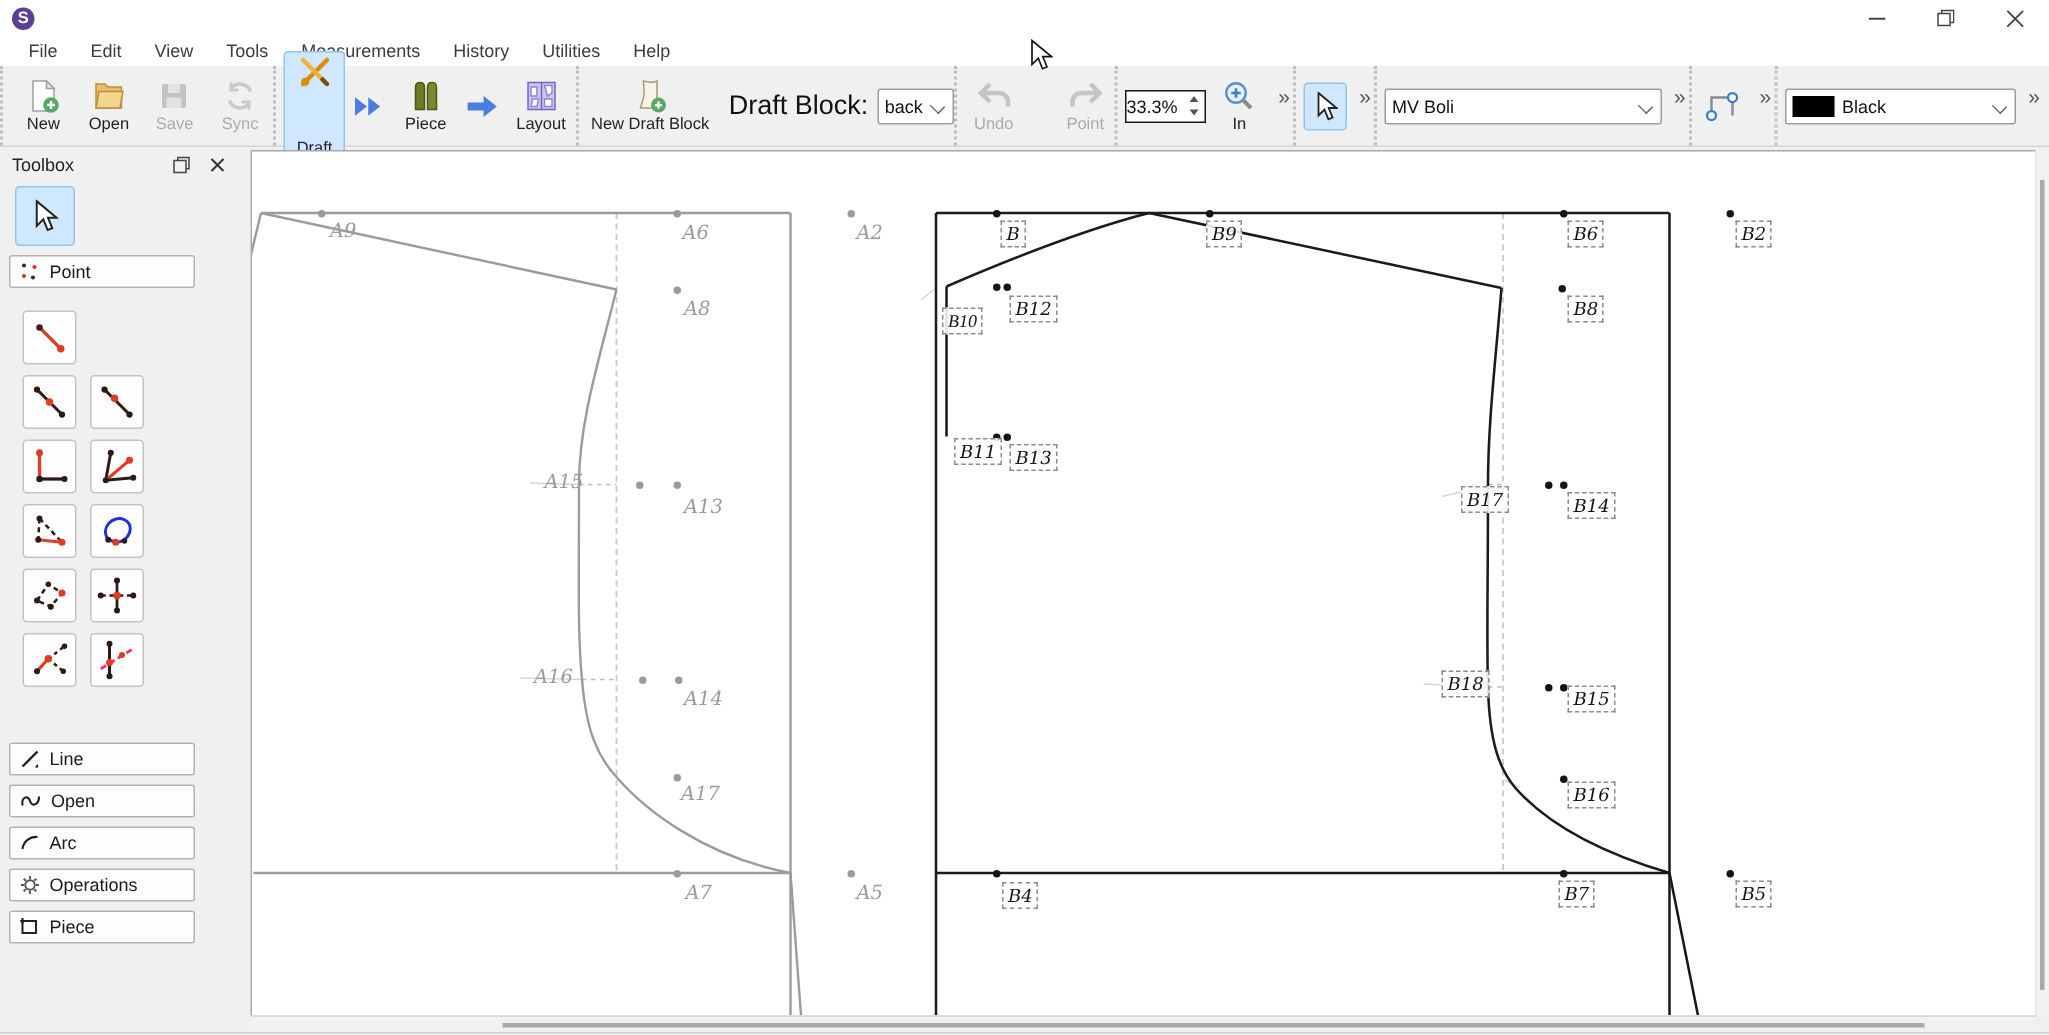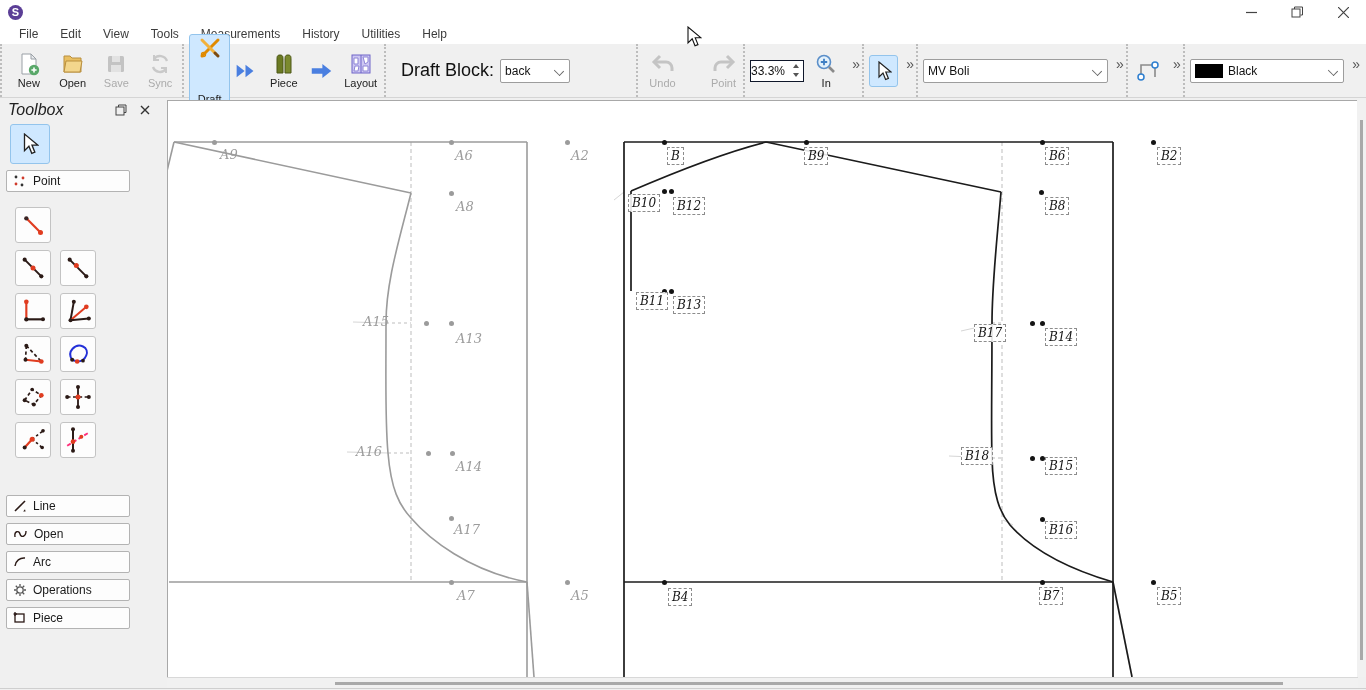--- a/index.html
+++ b/index.html
@@ -34,21 +34,21 @@
   .caption{font-size:18px;color:#111;margin:0 6px 0 10px;white-space:nowrap;}
   #zoom-spin{width:66px;height:22px;background:#fff;border:1px solid #0f172a;display:flex;align-items:center;justify-content:flex-start;font-size:12px;color:#111;box-sizing:border-box;padding-right:14px;position:relative;}
   .spinner{position:absolute;right:1px;top:1px;width:12px;height:18px;display:flex;flex-direction:column;}
   .spinner div{flex:1;display:flex;align-items:center;justify-content:center;}
   .tri-up{width:0;height:0;border-left:3px solid transparent;border-right:3px solid transparent;border-bottom:4px solid #555;}
   .tri-dn{width:0;height:0;border-left:3px solid transparent;border-right:3px solid transparent;border-top:4px solid #555;}
 
   
   #dock{left:0;top:98px;width:160px;height:592px;background:#f0f0f0;}
   #dock-header{position:absolute;left:0;top:2px;width:160px;height:20px;display:flex;align-items:center;}
-  #dock-title{font-size:16px;color:#222;margin-left:8px;flex:1;font-style:italic;}
+  #dock-title{font-size:12px;color:#222;margin-left:8px;flex:1;}
   .dockbtn{width:18px;height:16px;display:flex;align-items:center;justify-content:center;margin-right:6px;}
   #sel-tool{left:10px;top:26px;width:38px;height:38px;}
   .panel-btn{position:absolute;left:6px;width:124px;height:22px;background:#fdfdfd;border:1px solid #b3b3b3;border-radius:2px;display:flex;align-items:center;font-size:12px;color:#1a1a1a;box-sizing:border-box;padding-left:6px;gap:6px;}
   .gridbtn{position:absolute;width:36px;height:36px;background:#fdfdfd;border:1px solid #c3c3c3;border-radius:3px;display:flex;align-items:center;justify-content:center;box-sizing:border-box;}
 
   
   #canvas{left:167px;top:100px;width:1189px;height:576px;background:#ffffff;border:1px solid #a8a8a8;overflow:hidden;}
   #pattern-layer{position:absolute;left:0;top:0;width:100%;height:100%;margin-left:40px;}
   .pt{position:absolute;width:5px;height:5px;border-radius:50%;}
   .ptlabel{position:absolute;white-space:nowrap;}
@@ -162,20 +162,28 @@
         <rect x="3" y="3" width="18" height="18" fill="#cdc7f2" stroke="#6f64c8"></rect>
         <line x1="12" y1="3" x2="12" y2="21" stroke="#6f64c8"></line>
         <path d="M5 6h4v6H5zM14 5h5v5l-3 2z" fill="#fff" stroke="#8d84d6"></path>
         <path d="M6 14h4l-1 5H5zM14 14h5v5h-5z" fill="#fff" stroke="#8d84d6"></path>
       </svg>
       <span class="lbl">Layout</span>
     </div>
   </div>
 
   <div class="tgroup" style="width:252px;">
+    <div class="tbtn" style="width:100px;">
+      <svg width="26" height="24" viewBox="0 0 26 24">
+        <path d="M9 2c4 1.2 7 1.2 9 0v12l-3 6H7l2-7c1-4 0-8 0-11z" fill="#f8f4ea" stroke="#a99a74"></path>
+        <circle cx="19" cy="18" r="5" fill="#59a869"></circle>
+          <path d="M19 15.6v4.8M16.6 18h4.8" stroke="#fff" stroke-width="1.5"></path>
+      </svg>
+      <span class="lbl">New Draft Block</span>
+    </div>
     <span class="caption">Draft Block:</span>
     <div class="combo" style="width:70px;">
       <span>back</span>
       <span class="chev"></span>
     </div>
   </div>
 
   <div class="tgroup" style="width:107px;gap:22px;">
     <div class="tbtn disabled" style="width:44px;">
       <svg width="26" height="24" viewBox="0 0 26 24">
@@ -503,21 +511,21 @@
       <div class="ptlabel plain" style="left: 363px; top: 487px;">A5</div>
       <div class="pt" style="left: 453.5px; top: 38.5px; background: rgb(20, 20, 20);"></div>
       <div class="ptlabel boxed" style="left: 459px; top: 46px;">B</div>
       <div class="pt" style="left: 595.5px; top: 38.5px; background: rgb(20, 20, 20);"></div>
       <div class="ptlabel boxed" style="left: 596px; top: 46px;">B9</div>
       <div class="pt" style="left: 831.5px; top: 38.5px; background: rgb(20, 20, 20);"></div>
       <div class="ptlabel boxed" style="left: 837px; top: 46px;">B6</div>
       <div class="pt" style="left: 942.5px; top: 38.5px; background: rgb(20, 20, 20);"></div>
       <div class="ptlabel boxed" style="left: 949px; top: 46px;">B2</div>
       <div class="pt" style="left: 453.5px; top: 87.5px; background: rgb(20, 20, 20);"></div>
-      <div class="ptlabel boxed" style="left: 420px; top: 93px;">B10</div>
+      <div class="ptlabel boxed" style="left: 420px; top: 104px; font-family: Liberation Serif, serif;">B10</div>
       <div class="pt" style="left: 460.5px; top: 87.5px; background: rgb(20, 20, 20);"></div>
       <div class="ptlabel boxed" style="left: 465px; top: 96px;">B12</div>
       <div class="pt" style="left: 830.5px; top: 88.5px; background: rgb(20, 20, 20);"></div>
       <div class="ptlabel boxed" style="left: 837px; top: 96px; text-align: center;">B8</div>
       <div class="pt" style="left: 453.5px; top: 187.5px; background: rgb(20, 20, 20);"></div>
       <div class="ptlabel boxed" style="left: 428px; top: 191px;">B11</div>
       <div class="pt" style="left: 460.5px; top: 187.5px; background: rgb(20, 20, 20);"></div>
       <div class="ptlabel boxed" style="left: 465px; top: 195px;">B13</div>
       <div class="pt" style="left: 821.5px; top: 219.5px; background: rgb(20, 20, 20);"></div>
       <div class="ptlabel boxed" style="left: 766px; top: 223px;">B17</div>

